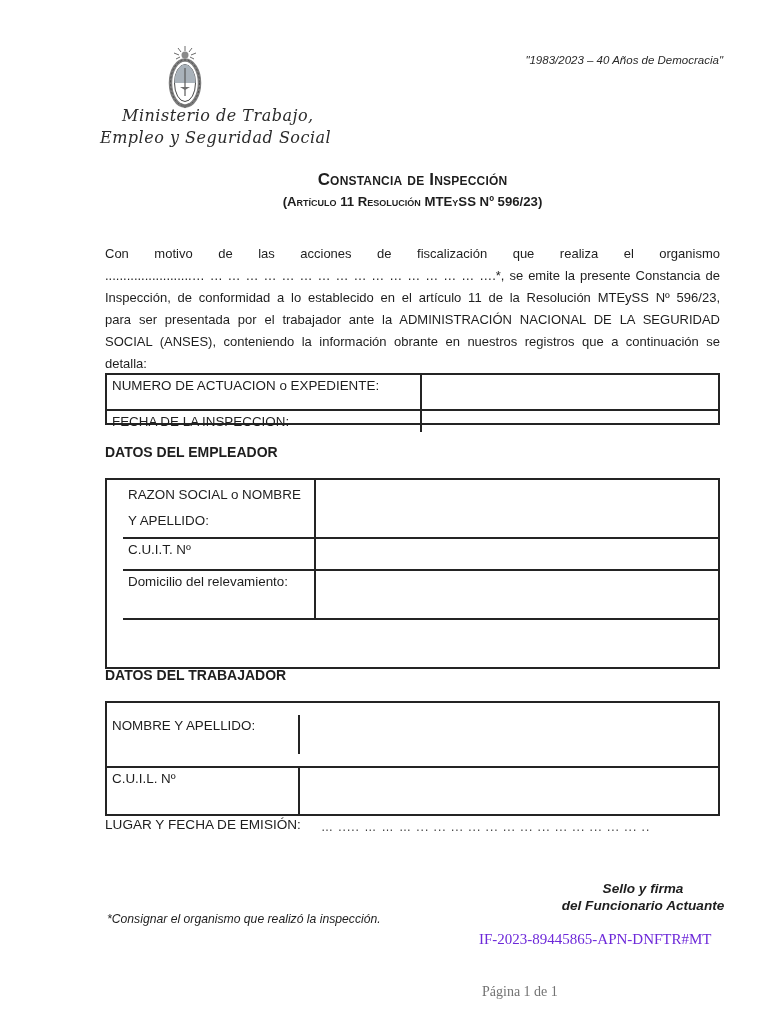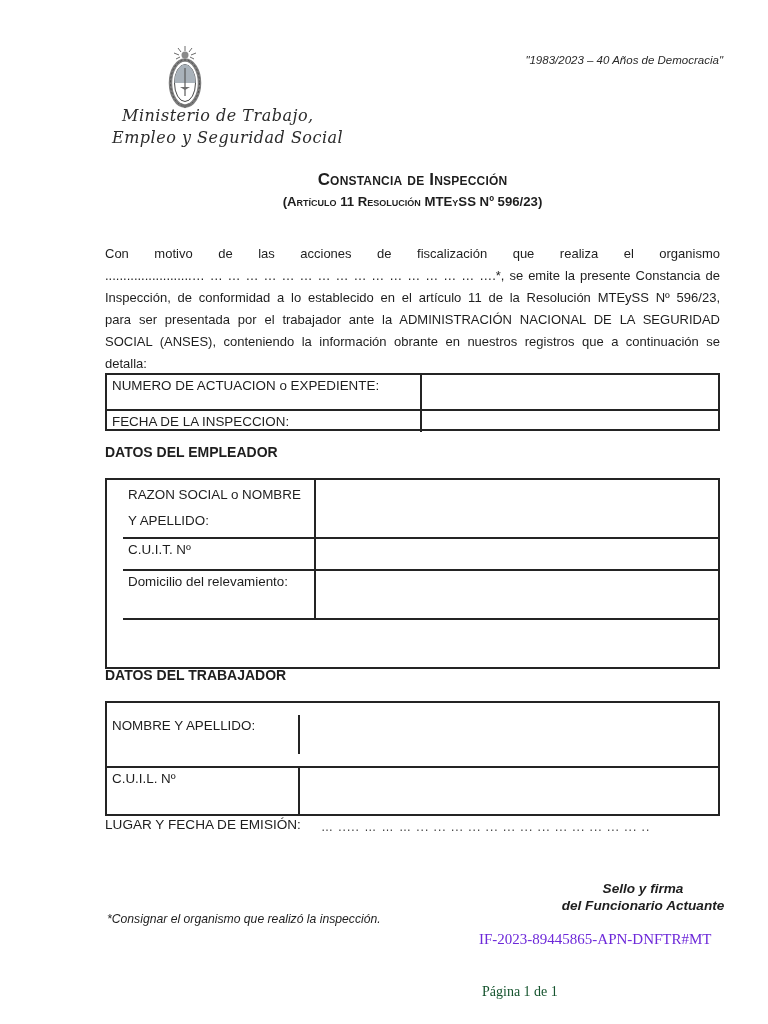--- a/index.html
+++ b/index.html
@@ -8,21 +8,21 @@
     position: relative; width: 768px; height: 1024px;
     background: #ffffff; margin: 0 auto; overflow: hidden;
     font-family: "Liberation Sans", sans-serif; color: #1e1e1e;
   }
   .abs { position: absolute; }
 
   
   .quote { top: 54px; right: 45px; font-size: 11.5px; font-style: italic; color: #2a2a2a; }
   .emblem { left: 162px; top: 46px; width: 46px; height: 64px; }
   .ministry-1 { left: 111px; top: 106px; margin-left: 11px; }
-  .ministry-2 { left: 112px; top: 128px; }
+  .ministry-2 { left: 100px; top: 128px; }
   .script {
     font-family: "DejaVu Serif", serif; font-style: italic;
     font-size: 16px; color: #2b2b2b; letter-spacing: 0.5px;
   }
 
   
   .doc-title {
     left: 105px; top: 170px; width: 615px; text-align: center;
     font-size: 17px; font-weight: bold; font-variant: small-caps; letter-spacing: 0.2px;
   }
@@ -40,21 +40,21 @@
   .ftable { left: 105px; width: 615px; border: 2px solid #242424; }
   .frow { display: grid; }
   .frow + .frow { border-top: 2px solid #242424; }
   .fcell { padding: 2px 5px; font-size: 13.4px; line-height: 17px; }
   .fcell.value { border-left: 2px solid #242424; }
   .two-line { line-height: 26px; }
 
   .t-actuacion { top: 373px; }
   .t-actuacion .frow { grid-template-columns: 313px 1fr; }
   .t-actuacion .r0 { height: 34px; }
-  .t-actuacion .r1 { height: 20px; }
+  .t-actuacion .r1 { height: 14px; }
 
   .t-empleador { top: 478px; padding-left: 16px; }
   .t-empleador .frow { grid-template-columns: 191px 1fr; }
   .t-empleador .r0 { height: 57px; }
   .t-empleador .r1 { height: 32px; }
   .t-empleador .r2 { height: 49px; }
   .t-empleador .r3 { height: 49px; grid-template-columns: 1fr; }
 
   .t-trabajador { top: 701px; }
   .t-trabajador .frow { grid-template-columns: 191px 1fr; margin-top: 12px; }
@@ -70,21 +70,21 @@
   .emision .dots {
     margin-left: 20px; width: 330px; overflow: hidden; white-space: nowrap;
     color: #3a3a3a; font-size: 12px; letter-spacing: 1px; padding-top: 3px;
   }
 
   
   .signature { left: 523px; top: 880px; width: 240px; text-align: center;
     font-size: 13.6px; font-weight: bold; font-style: italic; line-height: 17px; }
   .footnote { left: 107px; top: 912px; font-size: 12.2px; font-style: italic; }
   .doc-code { left: 479px; top: 931px; font-family: "Liberation Serif", serif; font-size: 15px; color: #6d28d9; }
-  .page-number { left: 482px; top: 984px; font-family: "Liberation Serif", serif; font-size: 14px; color: #14532d; }
+  .page-number { left: 482px; top: 984px; font-family: "Liberation Serif", serif; font-size: 14px; color: #737373; }
 </style>
 </head>
 <body>
 
 <div class="page">
 
   <div class="abs quote">"1983/2023 – 40 Años de Democracia"</div>
 
   <div class="abs emblem">
     <svg width="46" height="64" viewBox="0 0 46 64">

